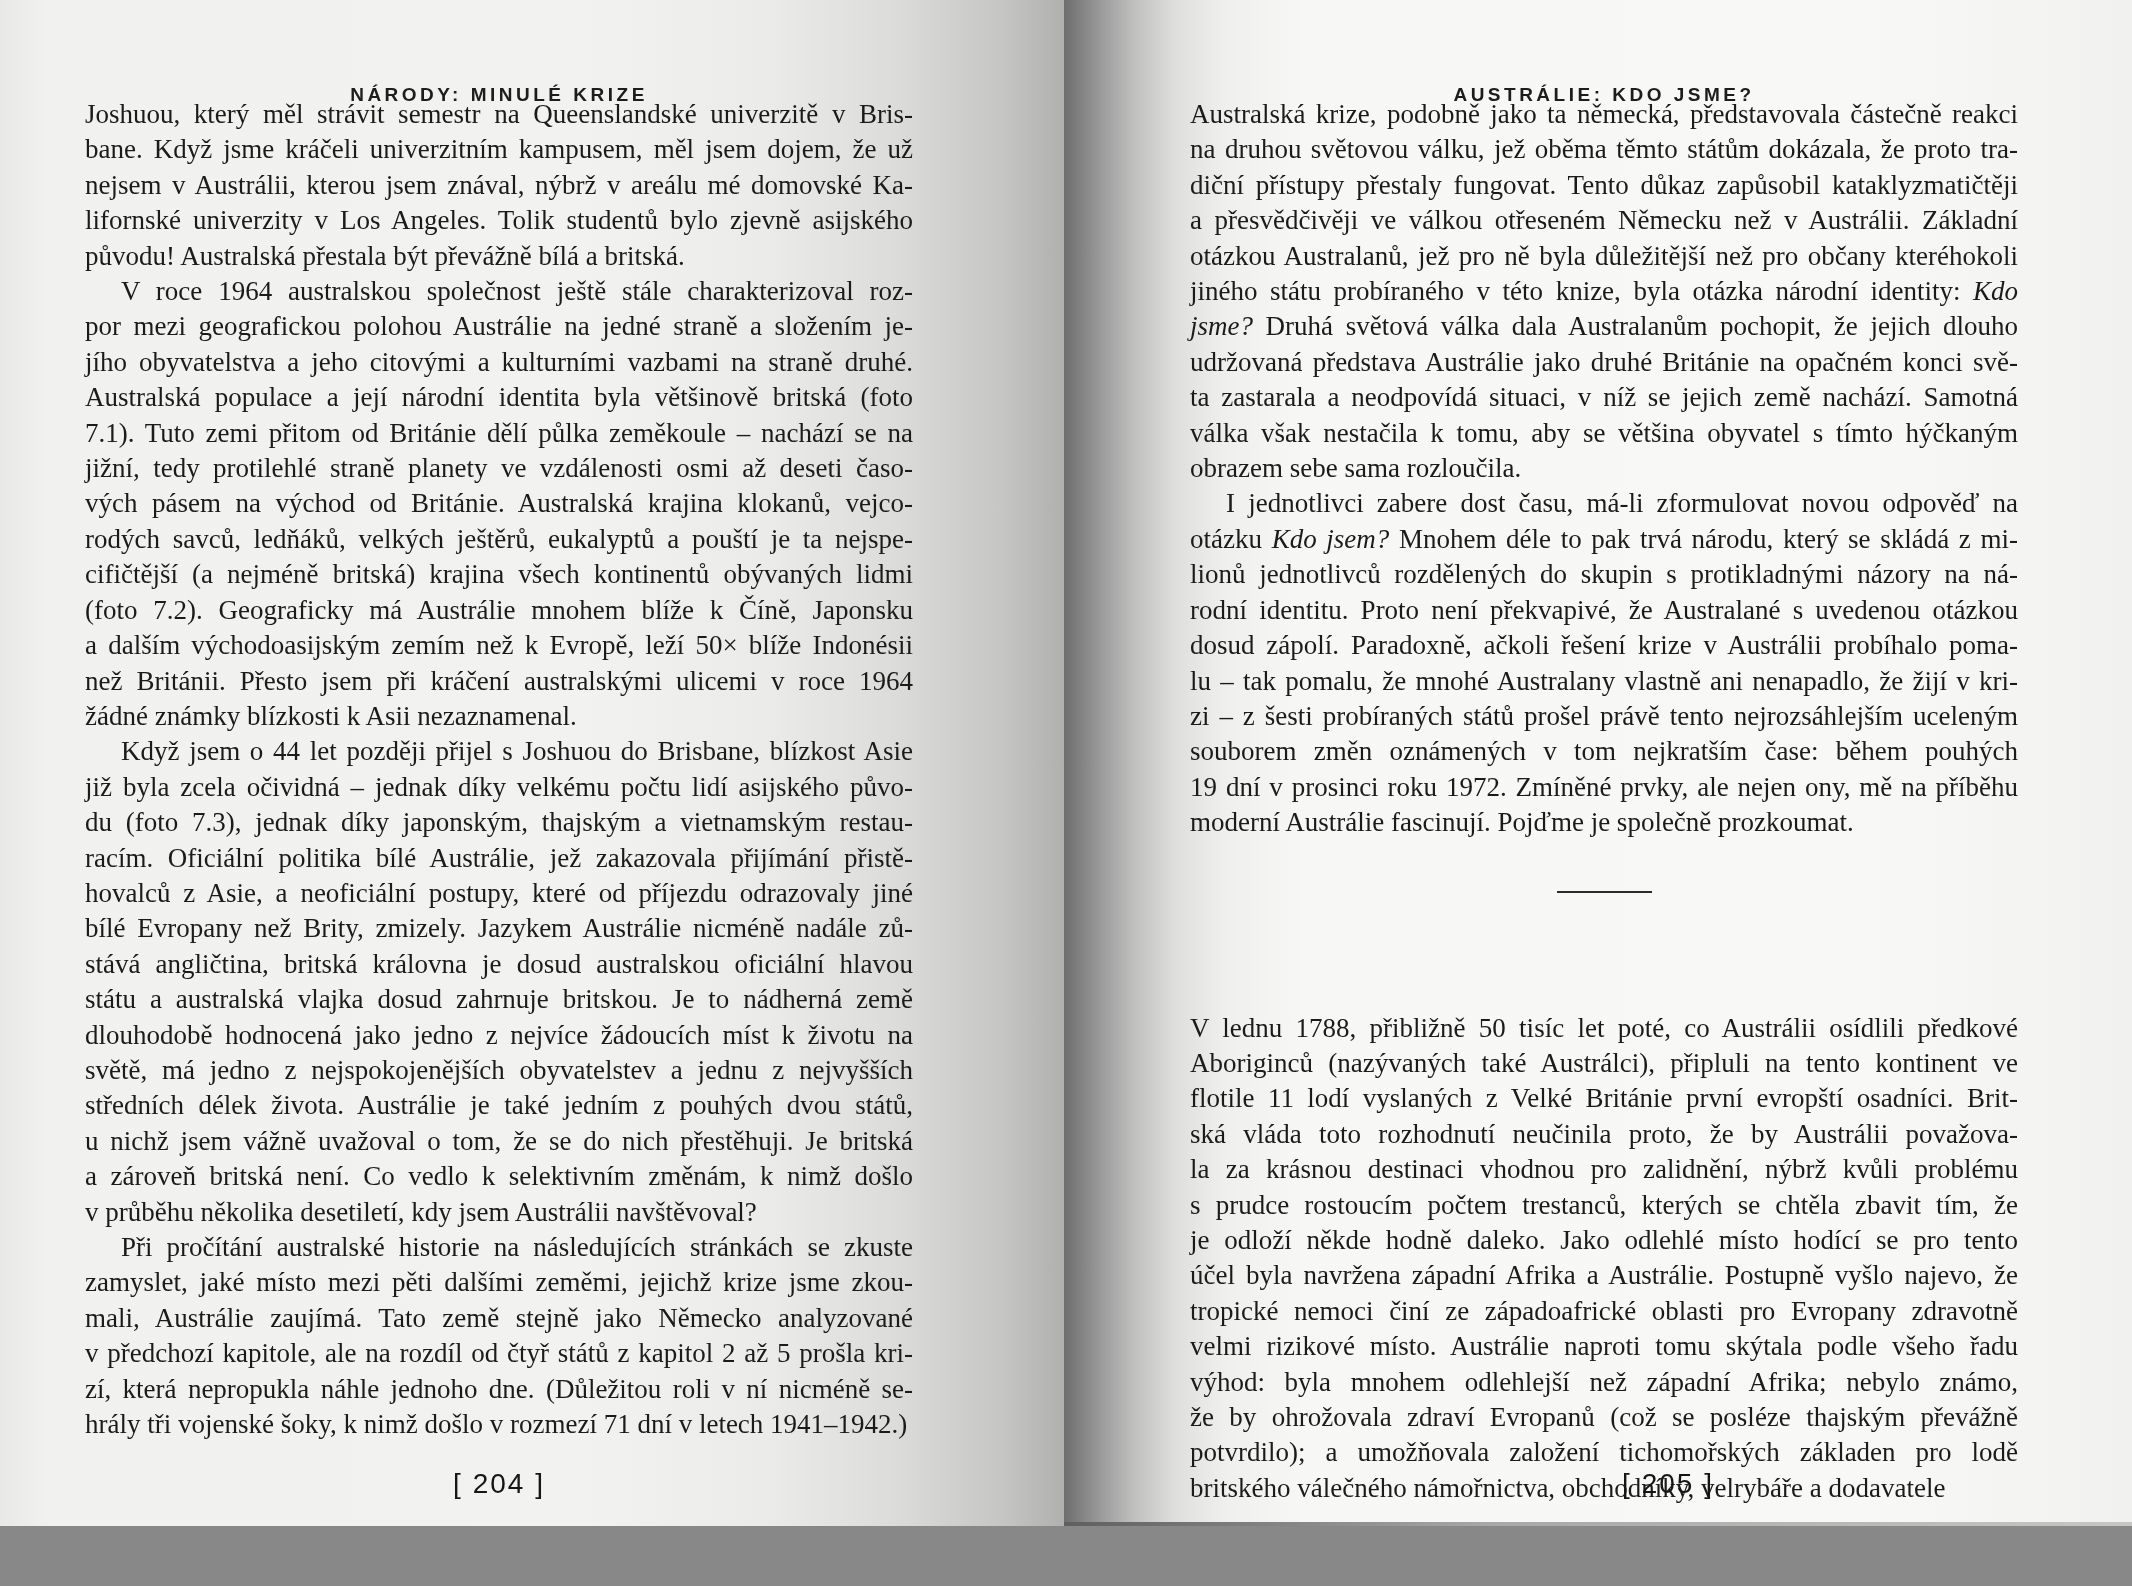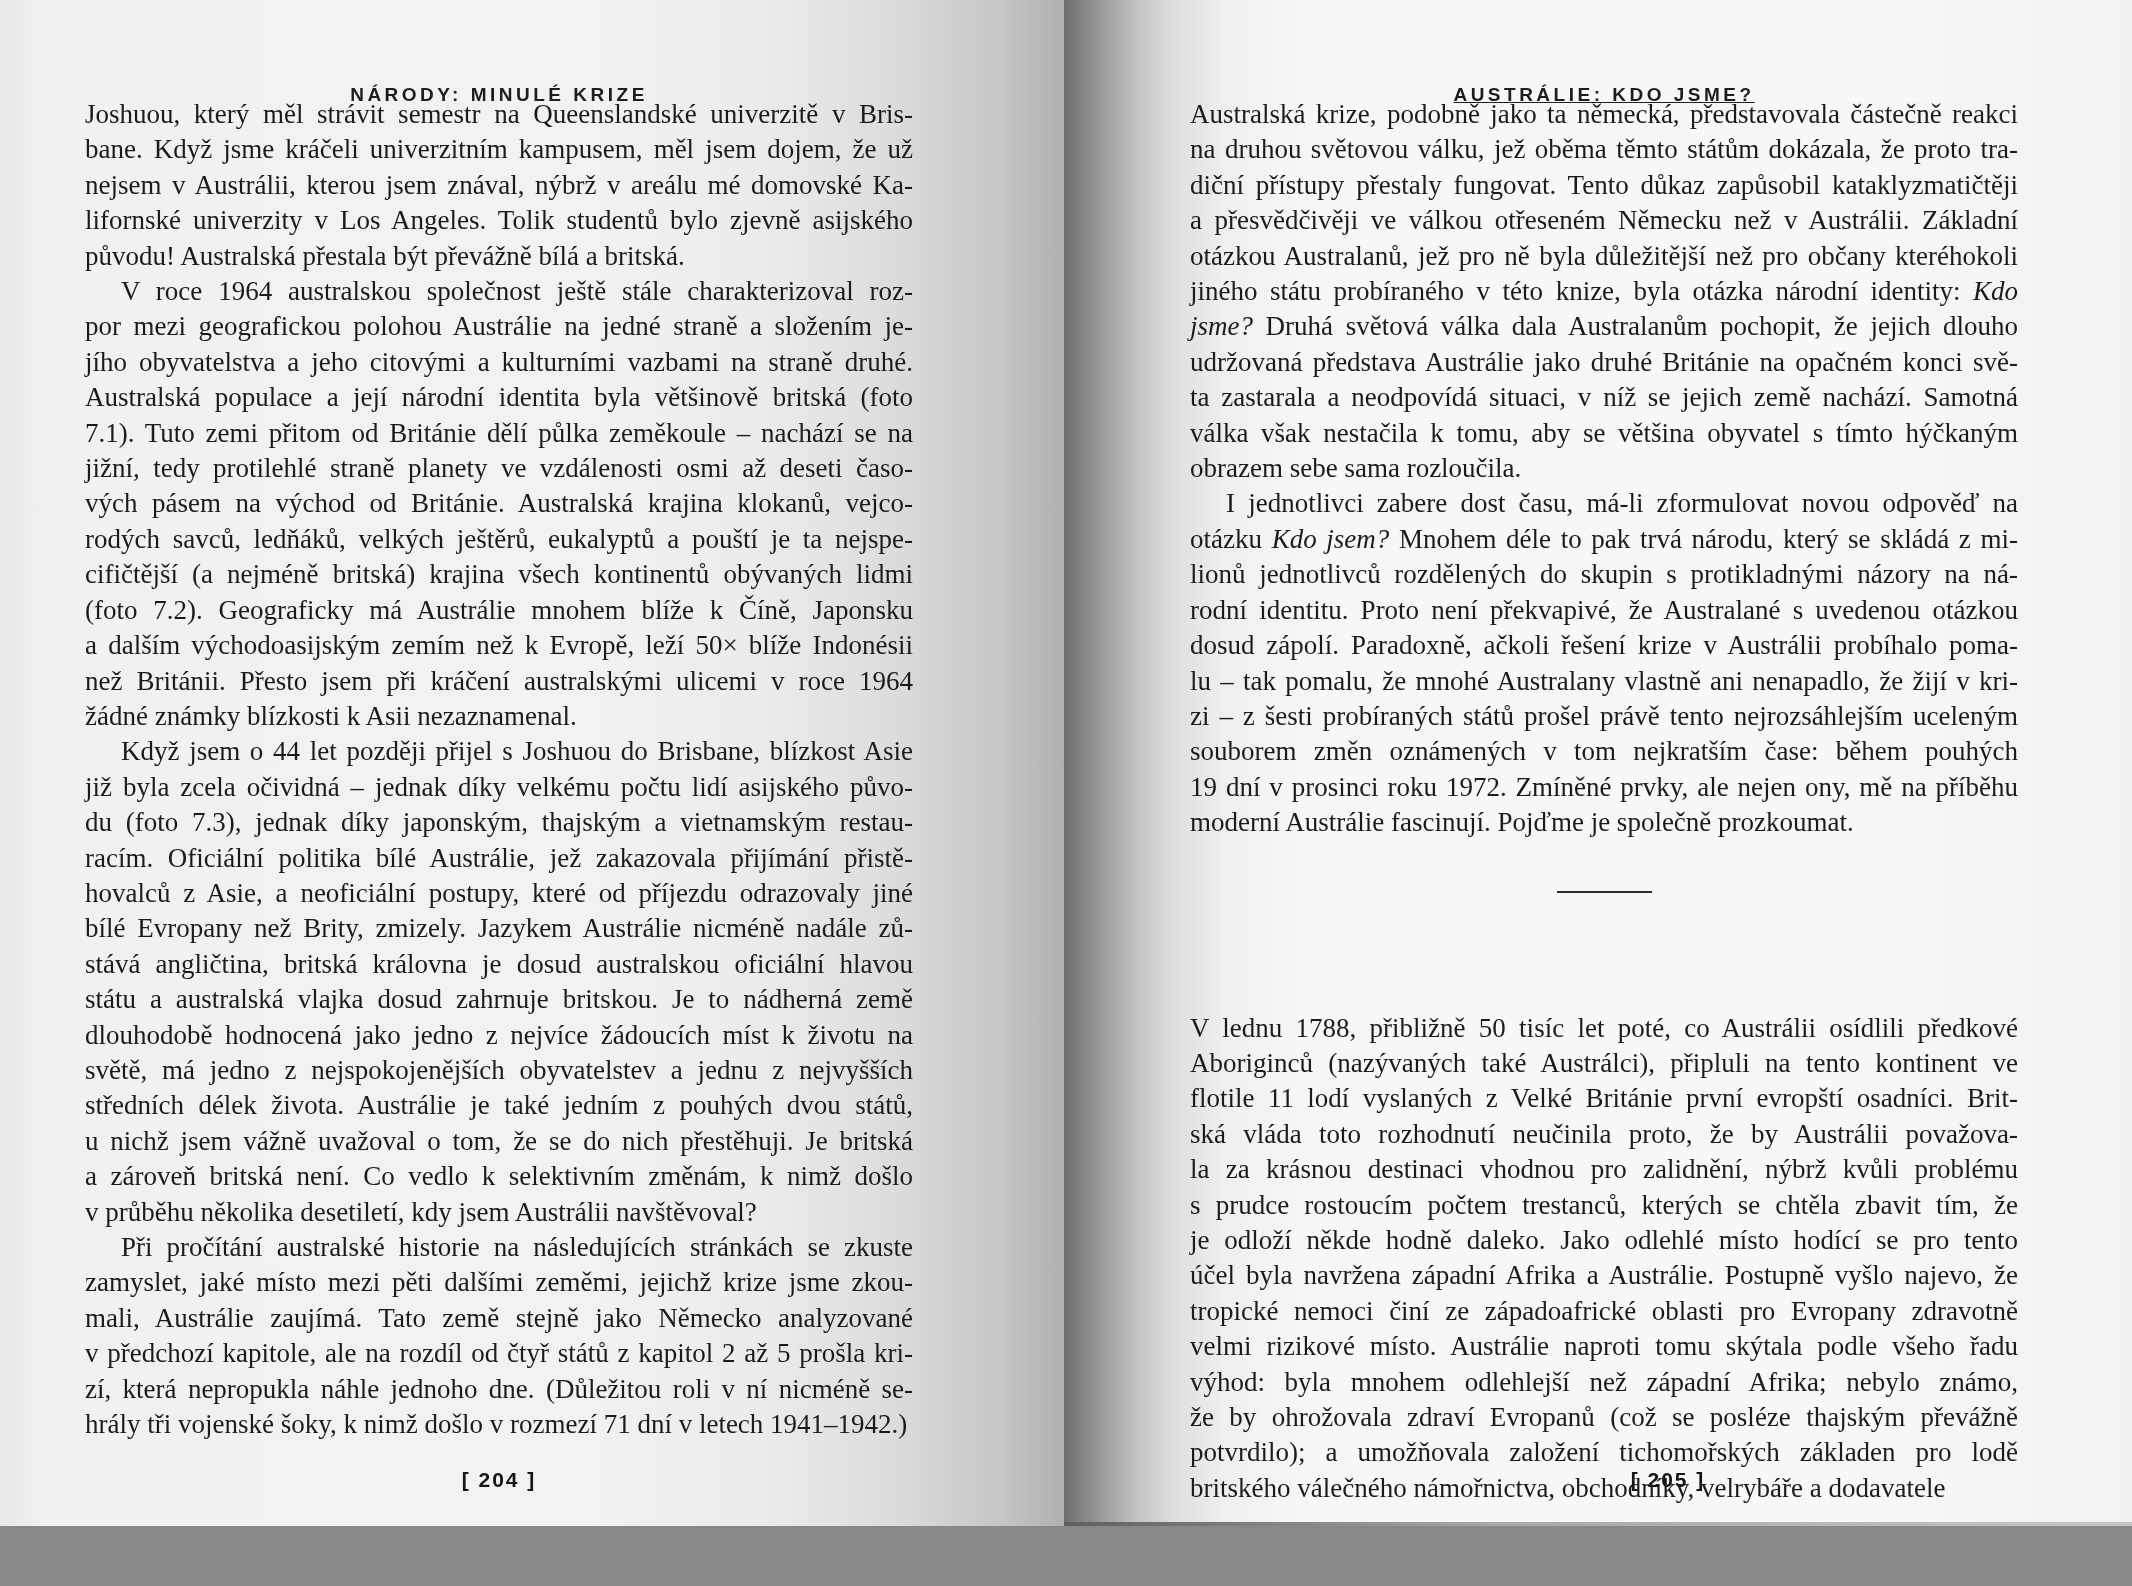--- a/index.html
+++ b/index.html
@@ -33,21 +33,21 @@
   .running-head {
     position: absolute; top: 84px; width: 828px;
     text-align: center;
     font-family: "Liberation Sans", sans-serif;
     font-size: 19px; font-weight: 600;
     letter-spacing: 3.5px;
     color: #1d1d1d;
     white-space: nowrap;
   }
   .running-head.left  { left: 85px; }
-  .running-head.right { left: 1190px; text-decoration: underline; }
+  .running-head.right { left: 1190px; }
   
   .page-body {
     position: absolute; top: 97px; width: 828px;
     color: #1b1b1b;
   }
   .page-body.left  { left: 85px; }
   .page-body.right { left: 1190px; }
   .line {
     font-size: 27px;
     line-height: 35.4px;
@@ -63,21 +63,21 @@
   .rule {
     width: 95px; height: 0;
     border-top: 2px solid #2b2b2b;
     margin: 50px auto 0 auto;
   }
   
   .folio {
     position: absolute; top: 1468px; width: 828px;
     text-align: center;
     font-family: "Liberation Sans", sans-serif;
-    font-size: 21px; font-weight: 700;
+    font-size: 28px; font-weight: 400;
     letter-spacing: 2px;
     color: #161616;
   }
   .folio.left  { left: 85px; }
   .folio.right { left: 1254px; }
 </style>
 </head>
 <body>
 
 <div id="stage">

